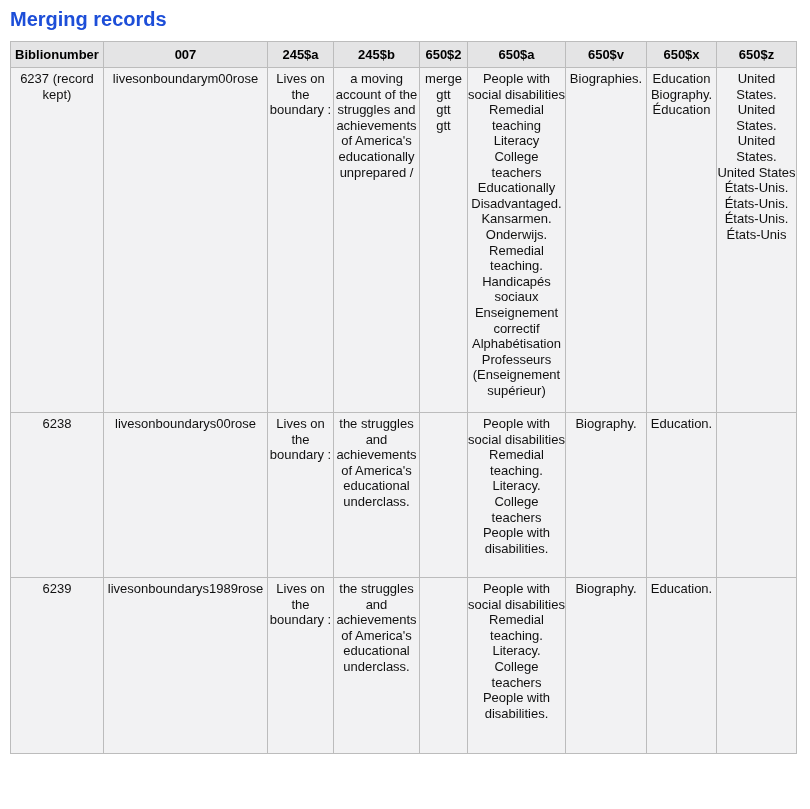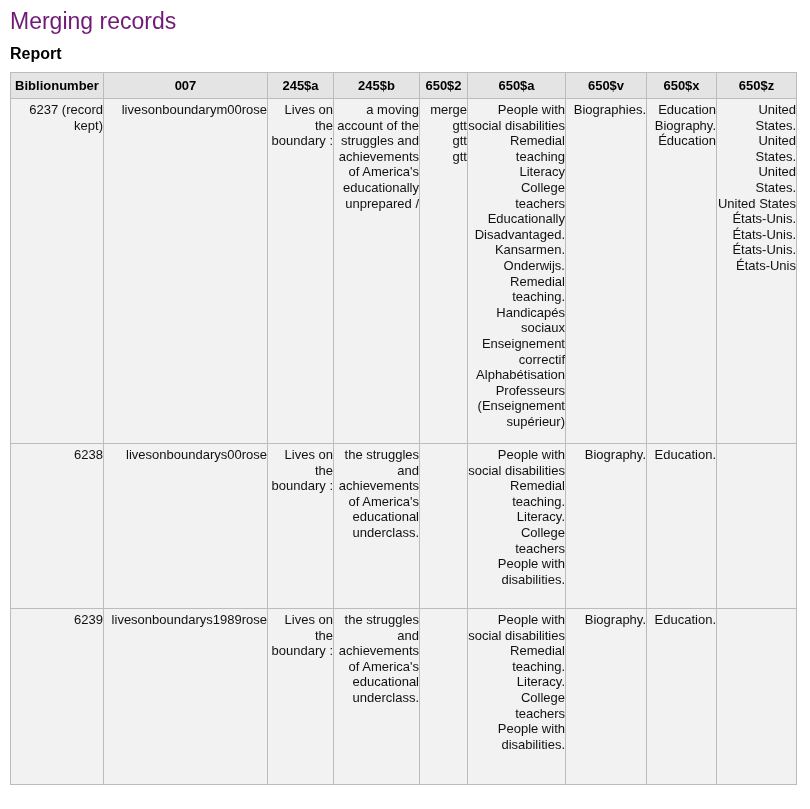--- a/index.html
+++ b/index.html
@@ -10,24 +10,24 @@
     color: #111111;
   }
   .page {
     width: 810px;
     height: 809px;
     box-sizing: border-box;
     padding: 6px 10px;
     overflow: hidden;
   }
   h1.page-title {
-    font-size: 23px;
-    font-weight: normal;
+    font-size: 20px;
+    font-weight: bold;
     margin: 2px 0 10px 0;
-    color: #701a75;
+    color: #1d4ed8;
   }
   p.status-line {
     font-size: 13px;
     margin: 0 0 12px 0;
     color: #111111;
   }
   a.merged-link {
     color: #004d99;
     text-decoration: none;
     cursor: pointer;
@@ -51,39 +51,38 @@
     text-align: center;
     padding: 5px 2px;
     color: #000000;
   }
   table.report-table td {
     background: #f2f2f3;
     border: 1px solid #bcbcbc;
     font-size: 13px;
     line-height: 1.2;
     vertical-align: top;
-    text-align: right;
+    text-align: center;
     padding: 3px 0;
     white-space: pre-line;
     word-wrap: break-word;
     color: #111111;
   }
   tr.row-1 { height: 345px; }
   tr.row-2 { height: 165px; }
   tr.row-3 { height: 176px; }
 </style>
 </head>
 <body>
 
 <div class="page">
 
   <h1 class="page-title">Merging records</h1>
 
 
-  <h2 class="report-heading">Report</h2>
 
   <table class="report-table">
     <colgroup>
       <col style="width:93px">
         <col style="width:164px">
         <col style="width:66px">
       <col style="width:86px">
         <col style="width:48px">
         <col style="width:98px">
       <col style="width:81px">

